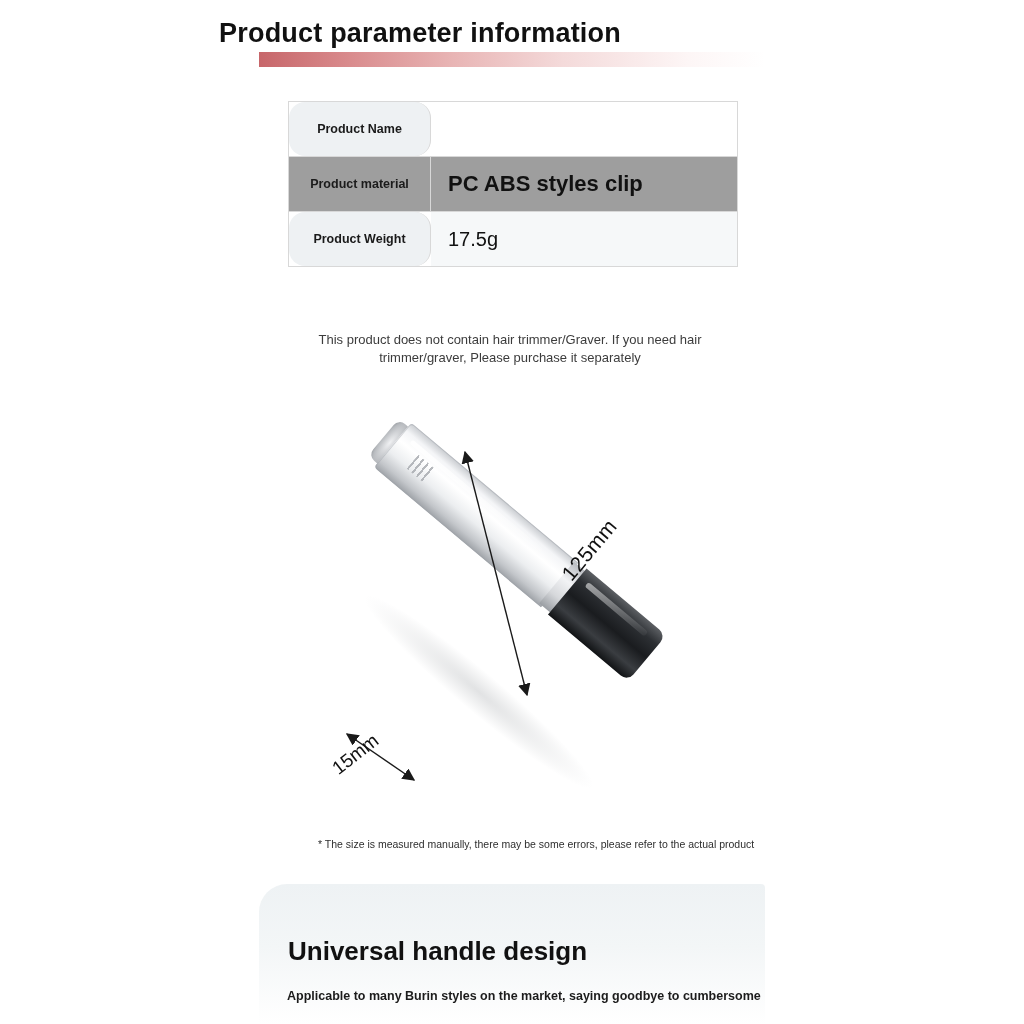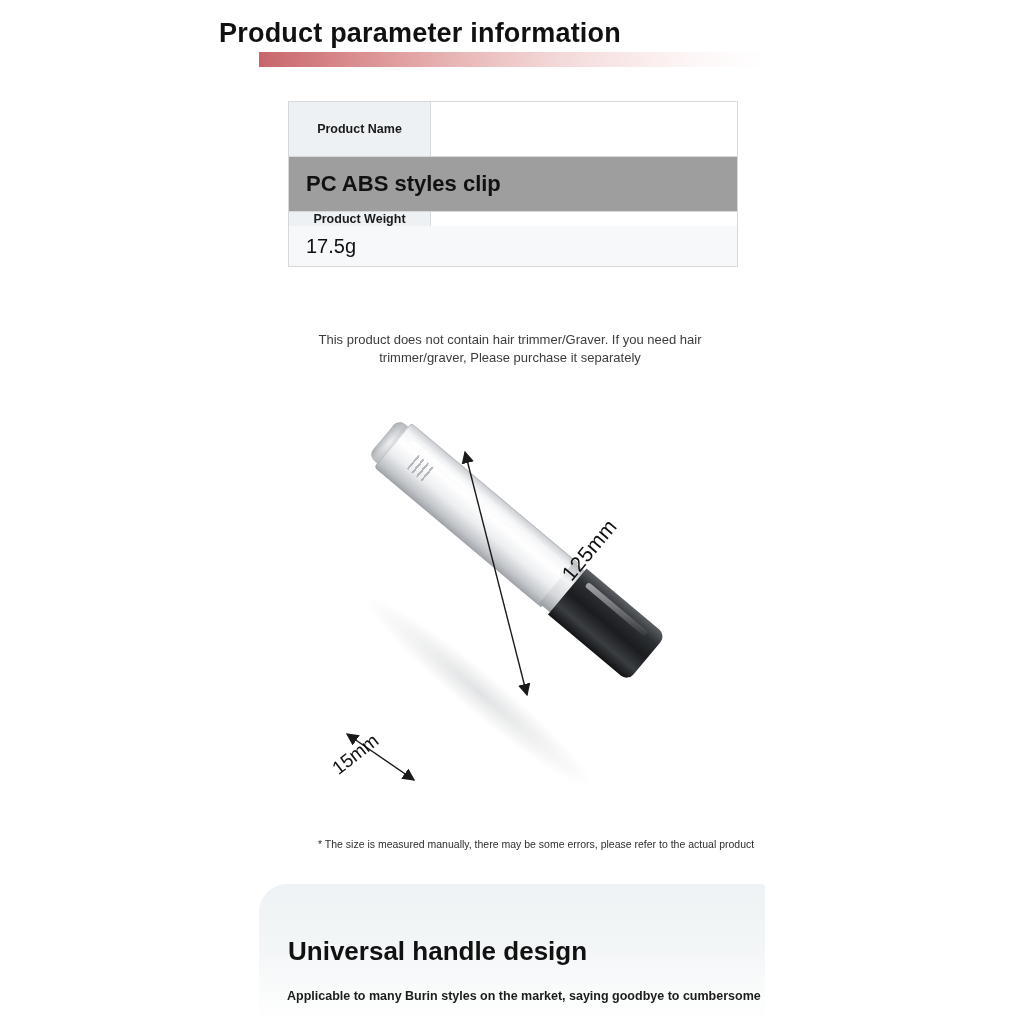--- a/index.html
+++ b/index.html
@@ -52,21 +52,21 @@
     width: 450px;
     border: 1px solid #d8d8d8;
     box-sizing: border-box;
   }
   .row {
     display: flex;
     align-items: stretch;
     height: 54px;
     border-bottom: 1px solid #d8d8d8;
   }
-  .row:last-child { border-bottom: none; flex-direction: column; }
+  .row:last-child { border-bottom: none; }
   .row .label {
     width: 142px;
     box-sizing: border-box;
     display: flex;
     align-items: center;
     justify-content: center;
     font-size: 12.5px;
     font-weight: bold;
     color: #1a1a1a;
     border-right: 1px solid #d8d8d8;
@@ -76,21 +76,21 @@
   .row .value {
     flex: 1;
     box-sizing: border-box;
     display: flex;
     align-items: center;
     padding-left: 17px;
     color: #111111;
   }
   .row.dark .label { background: #9e9e9e; color: #1b1b1b; }
   .row.dark .value { background: #9e9e9e; }
-  .row.light .label { background: #eef1f3; }
+  .row.light .label { background: #eef1f3; border-radius: 16px; }
   .row.light .value { background: #f6f8f9; }
 
   .v-brand { font-size: 24px; font-weight: bold; }
   .v-name  { font-size: 19px; font-weight: bold; }
   .v-mat   { font-size: 22px; font-weight: bold; }
   .v-weight{ font-size: 20px; font-weight: normal; }
 
   .table-note {
     position: absolute;
     top: 331px;
@@ -268,20 +268,21 @@
 <div class="page">
 
   <div class="title">Product parameter information</div>
   <div class="title-bar"></div>
 
   <div class="table">
     <div class="row light">
       <div class="label">Product Name</div>
     </div>
     <div class="row dark">
+      <div class="label">Product material</div>
       <div class="value v-mat">PC ABS styles clip</div>
     </div>
     <div class="row light">
       <div class="label">Product Weight</div>
       <div class="value v-weight">17.5g</div>
     </div>
   </div>
 
   <div class="table-note">This product does not contain hair trimmer/Graver. If you need hair trimmer/graver, Please purchase it separately</div>
 

